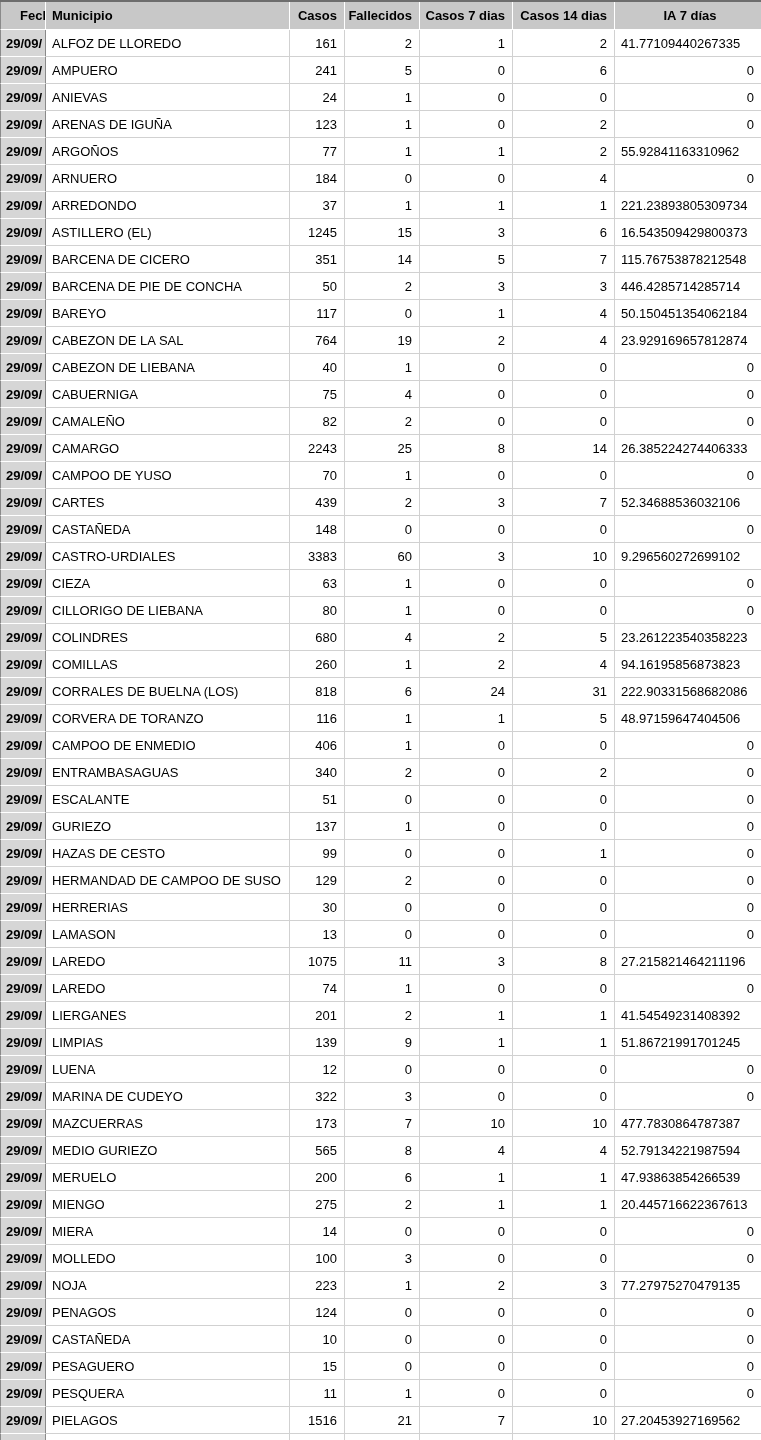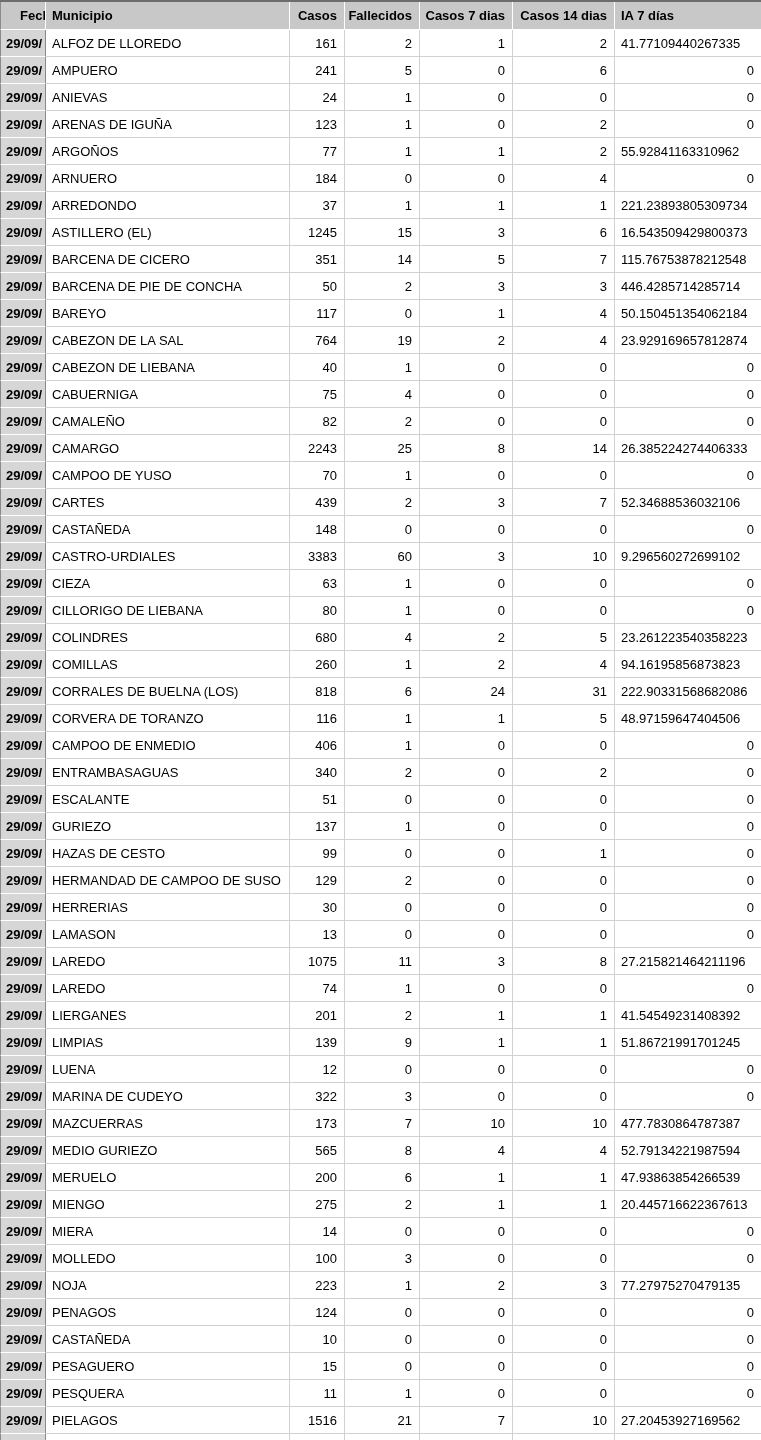--- a/index.html
+++ b/index.html
@@ -38,21 +38,21 @@
 
   
   thead th {
     height: 28px;
     background: #c8c8c8;
     font-weight: bold;
     border-right: 1px solid #ffffff;
     border-bottom: 1px solid #ffffff;
   }
   thead th.col-fecha { border-left: 1px solid #8a8a8a; }
-  thead th:last-child { border-right: none; }
+  thead th:last-child { border-right: none; text-align: center; }
 
   
   tbody td {
     height: 27px;
     background: #ffffff;
     border-right: 1px solid #d1d1d1;
     border-bottom: 1px solid #d1d1d1;
   }
   tbody td:last-child { border-right: none; }
   tbody td.col-fecha {

